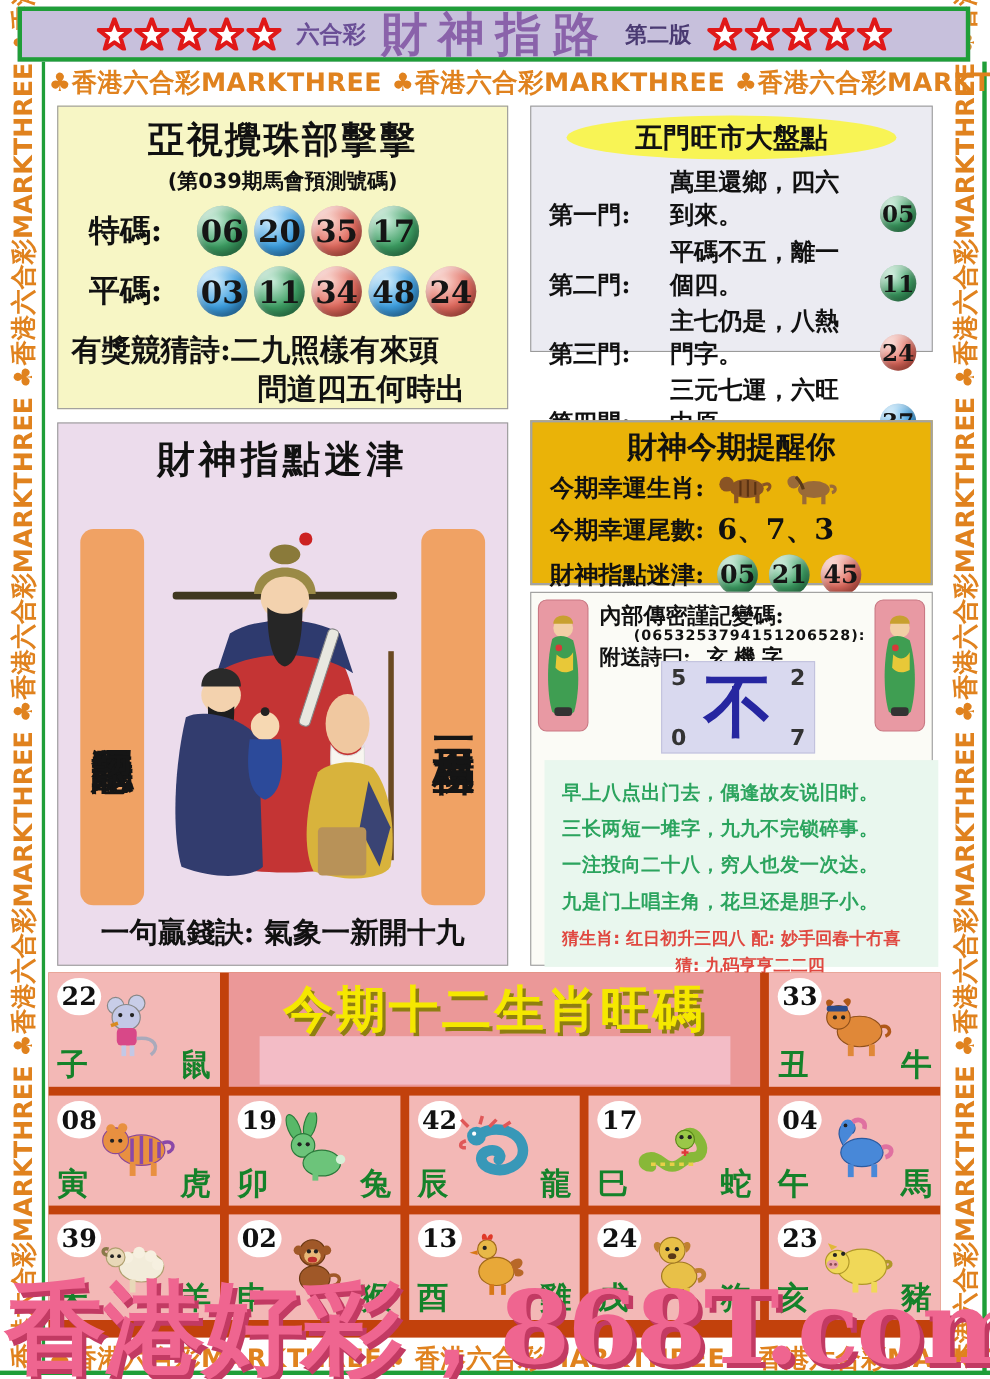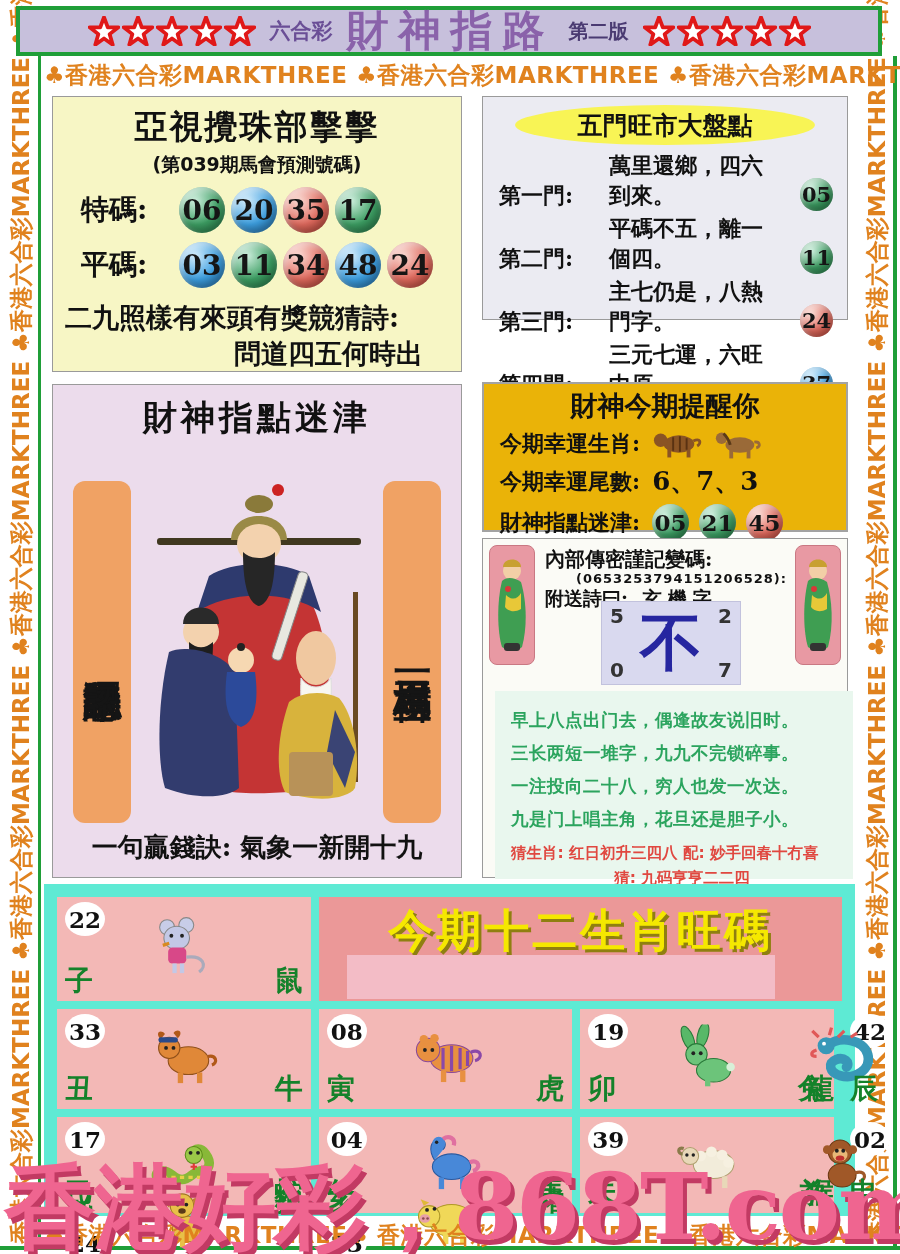--- a/index.html
+++ b/index.html
@@ -86,22 +86,22 @@
   .mystery{position:absolute;left:118px;top:62px;width:138px;height:82px;background:#d9d9ef;border:1px solid #c2c2dd;}
   .mystery-char{position:absolute;left:0;right:0;top:4px;text-align:center;font-size:62px;line-height:74px;
                 font-weight:800;color:#2626a0;font-family:"DejaVu Serif",serif;}
   .corner{position:absolute;font-size:20px;font-weight:700;color:#333;}
   .sec-poem{position:absolute;left:12px;top:152px;width:342px;height:180px;background:#e9f7ee;padding:8px 0 0 16px;}
   .sec-poem-line{font-size:17.5px;font-weight:700;color:#2ba45e;margin-top:9px;letter-spacing:.5px;}
   .sec-red1{font-size:15.5px;font-weight:700;color:#e04840;margin-top:12px;}
   .sec-red2{font-size:15.5px;font-weight:700;color:#e04840;margin-top:4px;text-align:center;}
 
   
-  .grid{left:44px;top:884px;width:811px;height:332px;background:#5eead4;display:grid;
-        grid-template-columns:repeat(3,1fr);grid-template-rows:104px 100px 96px;gap:8px;padding:13px;}
+  .grid{left:44px;top:884px;width:811px;height:332px;background:#c2410c;display:grid;
+        grid-template-columns:repeat(5,1fr);grid-template-rows:104px 100px 96px;gap:8px;padding:0;}
   .cell{background:#f3b8b6;position:relative;}
   .banner{grid-column:2/5;background:#eb9898;position:relative;display:flex;justify-content:center;}
   .banner-title{margin-top:4px;font-size:45px;font-weight:800;color:#f5e800;letter-spacing:3px;
                 text-shadow:3px 3px 0 #8f7f10;font-family:"DejaVu Serif",serif;}
   .banner-strip{position:absolute;left:28px;bottom:2px;width:428px;height:44px;background:#f3bcc6;}
   .cnum{position:absolute;top:5px;left:8px;width:40px;height:34px;background:#fff;border-radius:50%;
         display:flex;align-items:center;justify-content:center;font-weight:700;font-size:23px;
         font-family:"DejaVu Serif",serif;}
   .branch{position:absolute;bottom:1px;left:8px;font-size:28px;font-weight:800;color:#14822a;
           font-family:"DejaVu Serif",serif;}
@@ -178,22 +178,22 @@
   </div>
   <div class="num-row">
     <span class="num-label">平碼:</span>
     <span class="ball b46" data-color="blue">03</span>
     <span class="ball b46" data-color="green">11</span>
     <span class="ball b46" data-color="red">34</span>
     <span class="ball b46" data-color="blue">48</span>
     <span class="ball b46" data-color="red">24</span>
   </div>
   <div class="pred-poem">
+    <span>有獎競猜詩:</span>
     <span>二九照樣有來頭</span>
-    <span>有獎競猜詩:</span>
   </div>
   <div class="pred-poem-line2">問道四五何時出</div>
 </div>
 
 <div class="abs panel doors">
   <div class="doors-title">五門旺市大盤點</div>
   <div class="door-row">
     <span class="door-label">第一門:</span>
     <span class="door-phrase">萬里還鄉，四六到來。</span>
     <span class="ball b33" data-color="green">05</span>
@@ -479,20 +479,35 @@
       <circle cx="27" cy="19" r="1.8" fill="#222"></circle>
         <circle cx="33" cy="19" r="1.8" fill="#222"></circle>
       <ellipse cx="30" cy="26" rx="4" ry="2.5" fill="#c03030"></ellipse>
       <ellipse cx="32" cy="42" rx="13" ry="11" fill="#a05828" stroke="#6a3812" stroke-width="1"></ellipse>
       <path d="M44 40 C54 36 56 46 48 48" stroke="#a05828" stroke-width="3" fill="none"></path>
     </svg>
     <span class="branch">申</span>
     <span class="anchar">猴</span>
   </div>
   <div class="cell">
+    <span class="cnum">13</span>
+    <svg class="animal" viewBox="0 0 70 60">
+      <ellipse cx="34" cy="36" rx="15" ry="12" fill="#e8a838" stroke="#a06818" stroke-width="1"></ellipse>
+      <circle cx="26" cy="17" r="8" fill="#e8b848" stroke="#a06818" stroke-width="1"></circle>
+      <path d="M22 9 C20 3 26 2 26 8 C28 2 33 4 30 9 Z" fill="#e03828"></path>
+      <path d="M18 18 L11 20 L18 22 Z" fill="#d87818"></path>
+      <circle cx="24" cy="16" r="1.8" fill="#222"></circle>
+      <path d="M46 28 C56 20 60 30 52 34 C60 34 58 42 50 40" fill="#b86828"></path>
+      <rect x="28" y="47" width="4" height="9" fill="#d87818"></rect>
+        <rect x="38" y="47" width="4" height="9" fill="#d87818"></rect>
+    </svg>
+    <span class="branch">酉</span>
+    <span class="anchar">雞</span>
+  </div>
+  <div class="cell">
     <span class="cnum">24</span>
     <svg class="animal" viewBox="0 0 70 60">
       <ellipse cx="36" cy="40" rx="15" ry="12" fill="#e8c048" stroke="#a07820" stroke-width="1"></ellipse>
       <circle cx="30" cy="18" r="11" fill="#e8c048" stroke="#a07820" stroke-width="1"></circle>
       <path d="M20 12 C14 8 12 16 18 20 Z" fill="#c08030"></path>
         <path d="M40 12 C46 8 48 16 42 20 Z" fill="#c08030"></path>
       <circle cx="26" cy="17" r="1.8" fill="#222"></circle>
         <circle cx="34" cy="17" r="1.8" fill="#222"></circle>
       <ellipse cx="30" cy="23" rx="3.5" ry="2.5" fill="#5a3a18"></ellipse>
       <path d="M49 36 C58 32 60 42 52 44" stroke="#c08030" stroke-width="4" fill="none"></path>

